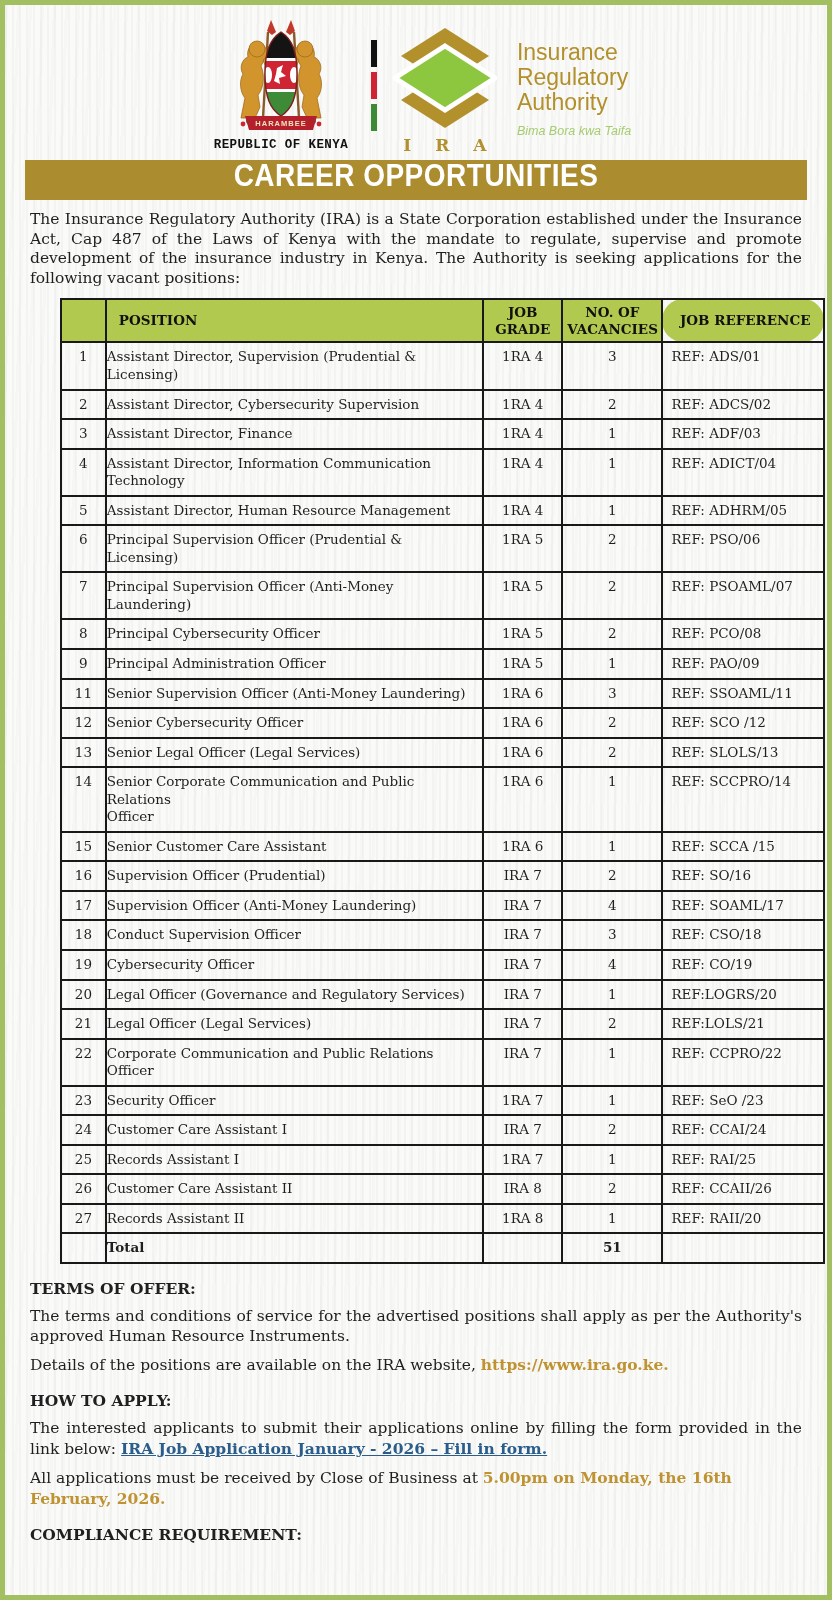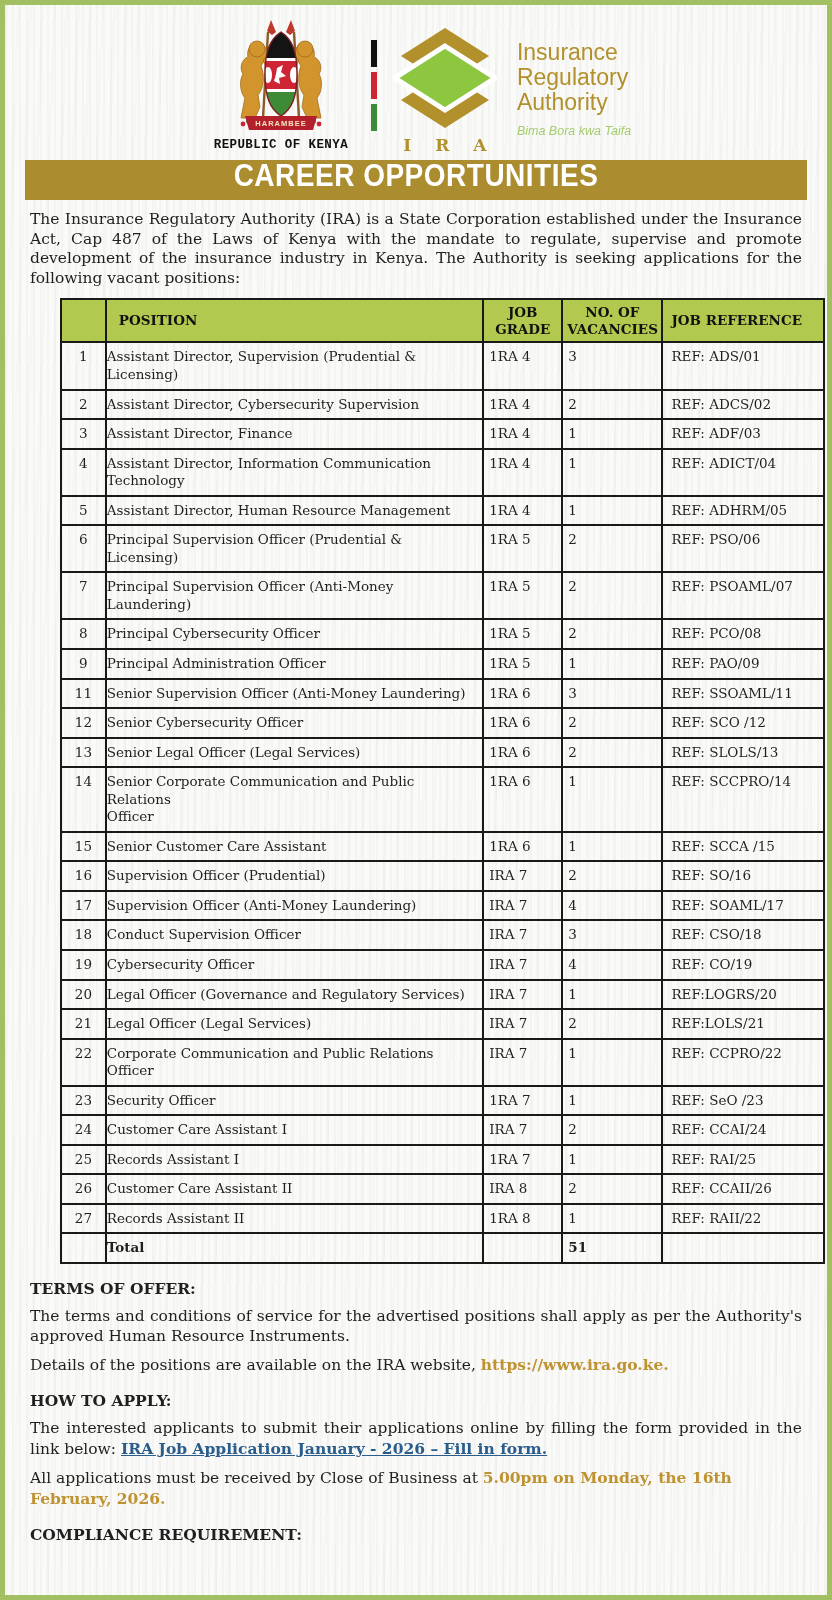--- a/index.html
+++ b/index.html
@@ -57,25 +57,25 @@
     border-collapse: collapse; table-layout: fixed;
     width: 765px; margin: 8px 0 0 30px;
     font-size: 13.5px;
   }
   .position-table th, .position-table td { border: 2px solid #191919; }
   .position-table th {
     background: #b2c94f; font-weight: bold; font-size: 13.5px;
     padding: 4px 4px; line-height: 1.25; color: #111; vertical-align: middle; text-align: center;
   }
   .position-table th.col-pos { text-align: left; padding-left: 12px; }
-  .position-table th.col-ref { text-align: left; padding-left: 8px; }
+  .position-table th.col-ref { text-align: center; padding-left: 8px; border-radius: 21px; }
   .position-table td { padding: 5px 5px; vertical-align: top; line-height: 1.3; }
   .position-table td.col-no { text-align: center; }
   .position-table td.col-pos { padding-left: 0; white-space: pre-line; }
-  .position-table td.col-grade, .position-table td.col-vac { text-align: left; }
+  .position-table td.col-grade, .position-table td.col-vac { text-align: center; }
   .position-table td.col-ref { padding-left: 8px; }
   .position-table tfoot td { font-weight: bold; height: 28px; }
   .col-no { width: 43px; } .col-pos { width: 362px; } .col-grade { width: 76px; }
   .col-vac { width: 96px; } .col-ref { width: 155px; }
 </style>
 </head>
 <body>
 
 <div class="page">
 
@@ -352,21 +352,21 @@
             <td class="col-pos">Customer Care Assistant II</td>
             <td class="col-grade">IRA 8</td>
             <td class="col-vac">2</td>
             <td class="col-ref">REF: CCAII/26</td>
           </tr>
           <tr>
             <td class="col-no">27</td>
             <td class="col-pos">Records Assistant II</td>
             <td class="col-grade">1RA 8</td>
             <td class="col-vac">1</td>
-            <td class="col-ref">REF: RAII/22</td>
+            <td class="col-ref">REF: RAII/20</td>
           </tr>
         </tbody>
       <tfoot>
         <tr>
           <td class="col-no"></td>
           <td class="col-pos">Total</td>
           <td class="col-grade"></td>
           <td class="col-vac">51</td>
           <td class="col-ref"></td>
         </tr>

